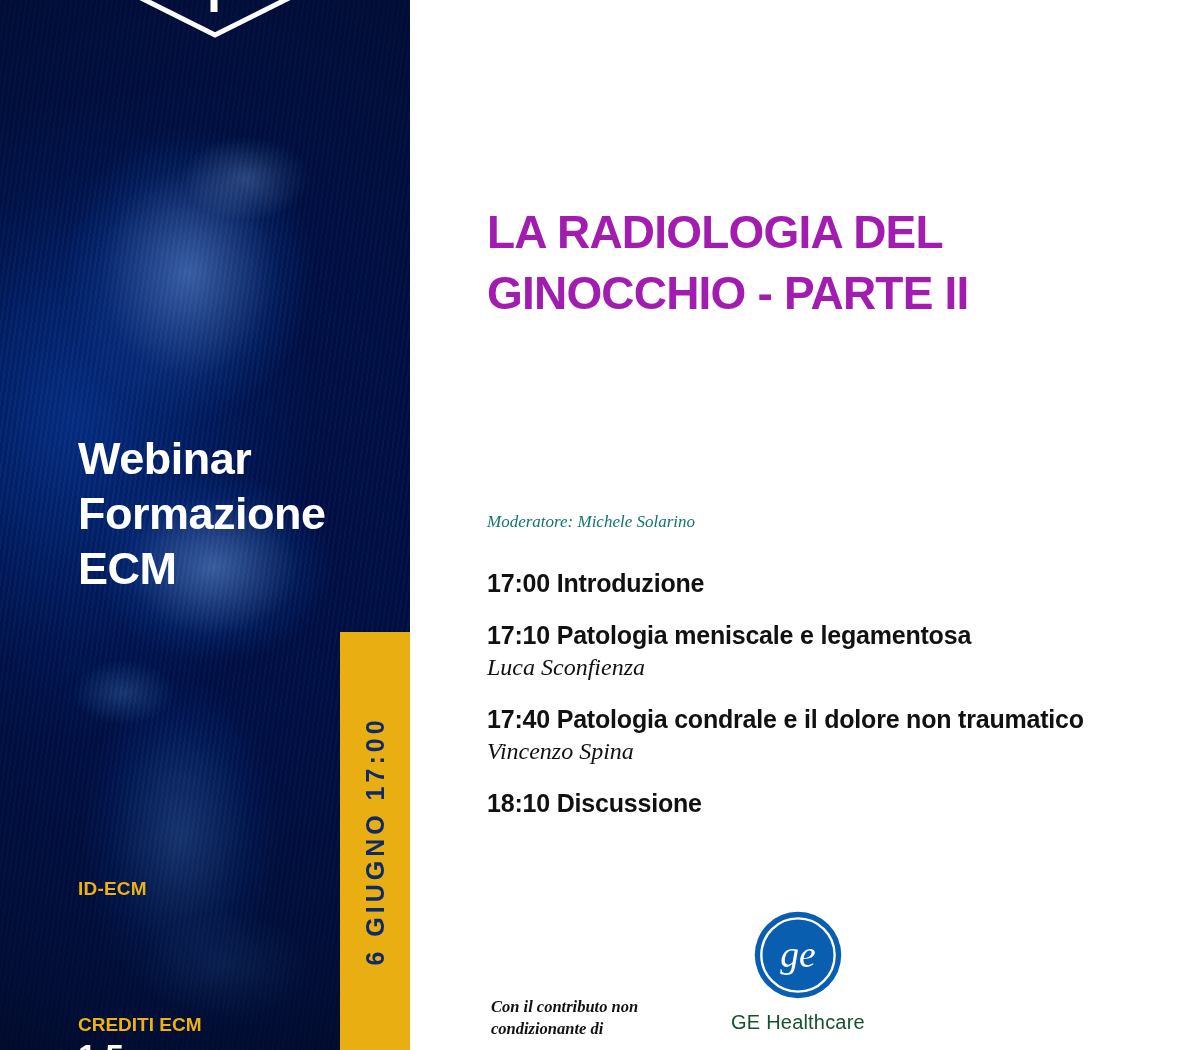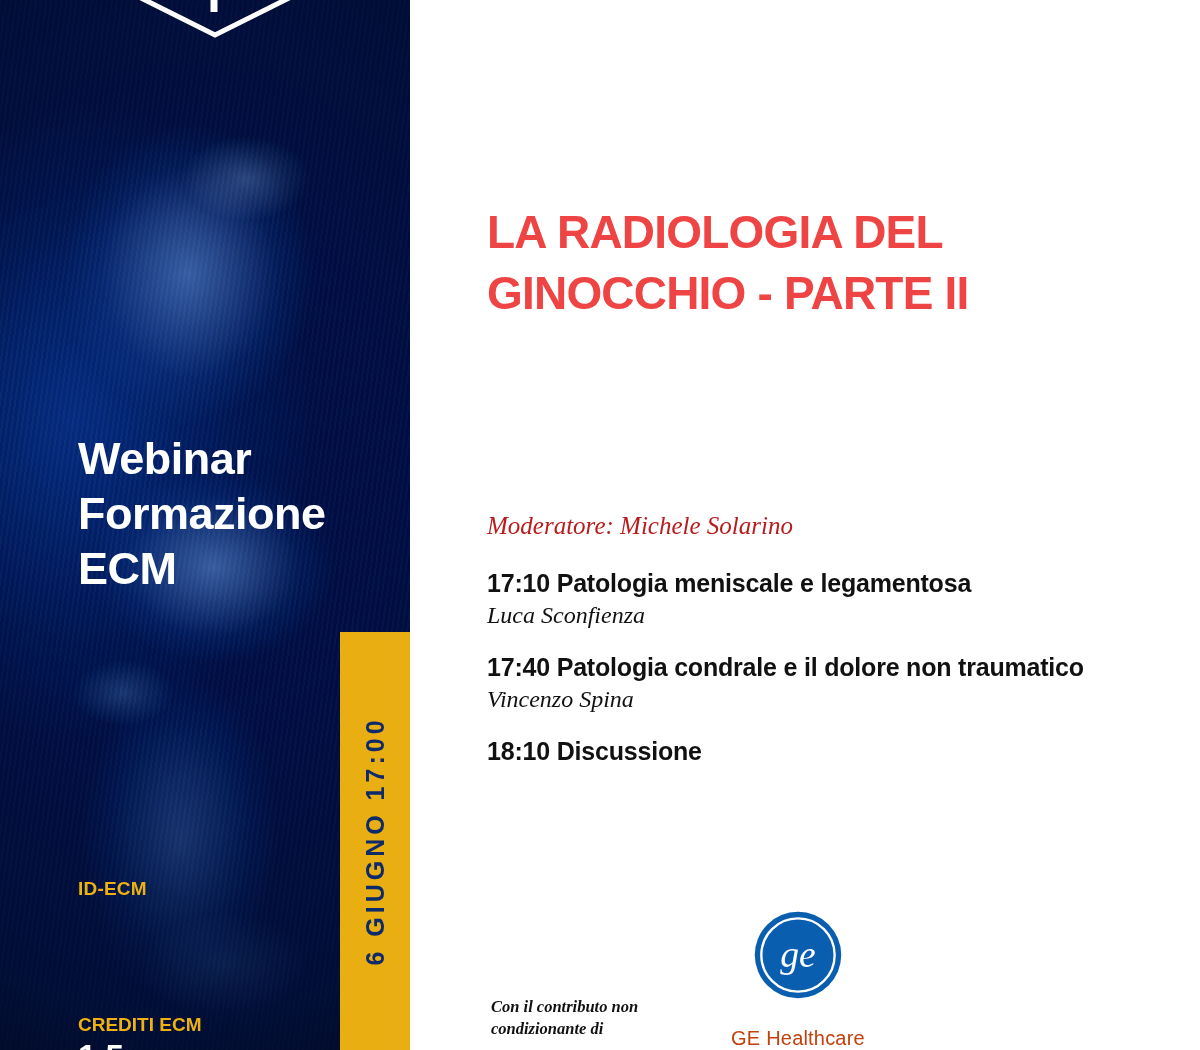--- a/index.html
+++ b/index.html
@@ -143,35 +143,35 @@
     top: 0;
     width: 790px;
     height: 1050px;
     background: #ffffff;
   }
   .main-title {
     position: absolute;
     left: 77px;
     top: 172px;
     width: 640px;
-    color: #ef4444;
+    color: #a21caf;
     font-size: 46px;
     font-weight: bold;
     line-height: 1.32;
     letter-spacing: -0.8px;
     margin-top: 30px;
   }
 
   .moderator {
     position: absolute;
     left: 77px;
     top: 512px;
-    font-size: 25px;
+    font-size: 17px;
     font-style: italic;
-    color: #b91c1c;
+    color: #0f766e;
     font-family: "Liberation Serif", serif;
   }
 
   .agenda {
     position: absolute;
     left: 77px;
     top: 568px;
     width: 660px;
   }
   .agenda-item { margin-bottom: 22px; }
@@ -211,22 +211,22 @@
     width: 190px;
     text-align: center;
   }
   .ge-mark {
     width: 94px;
     height: 94px;
     margin: 0 auto;
     display: block;
   }
   .ge-name {
-    margin-top: 25px;
-    color: #c2410c;
+    margin-top: 9px;
+    color: #14532d;
     font-size: 20px;
     letter-spacing: 0.2px;
   }
 </style>
 </head>
 <body>
 
 <div class="left-panel">
   <div class="mri"></div>
   <div class="vignette"></div>
@@ -258,20 +258,23 @@
     <div class="date-bar-text">6 GIUGNO 17:00</div>
   </div>
 </div>
 
 <div class="right-panel">
   <h1 class="main-title">LA RADIOLOGIA DEL GINOCCHIO - PARTE II</h1>
 
   <div class="moderator">Moderatore: Michele Solarino</div>
 
   <div class="agenda">
+    <div class="agenda-item">
+      <div class="agenda-line">17:00 Introduzione</div>
+    </div>
     <div class="agenda-item">
       <div class="agenda-line">17:10 Patologia meniscale e legamentosa</div>
       <div class="agenda-speaker">Luca Sconfienza</div>
     </div>
     <div class="agenda-item">
       <div class="agenda-line">17:40 Patologia condrale e il dolore non traumatico</div>
       <div class="agenda-speaker">Vincenzo Spina</div>
     </div>
     <div class="agenda-item">
       <div class="agenda-line">18:10 Discussione</div>

